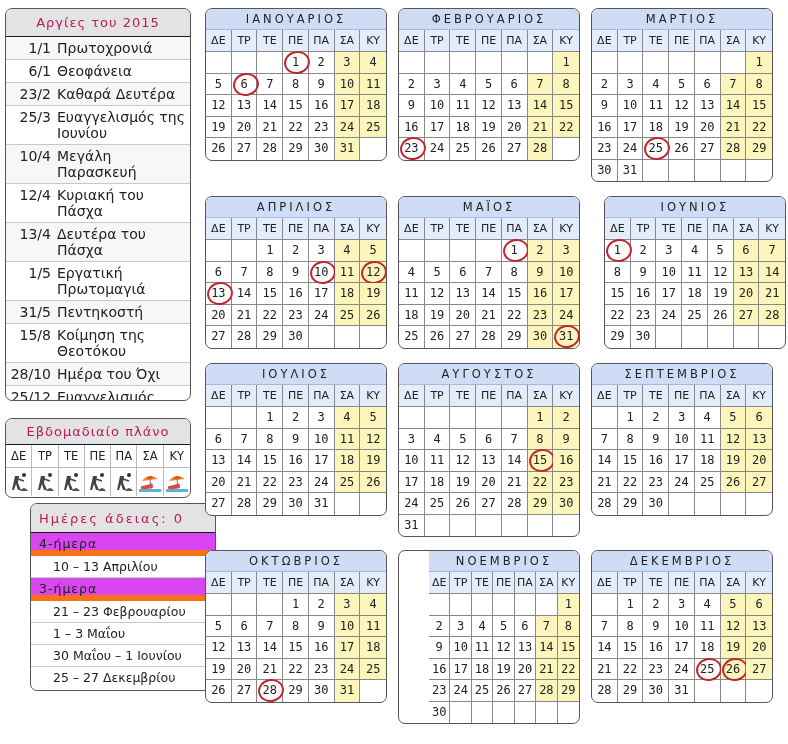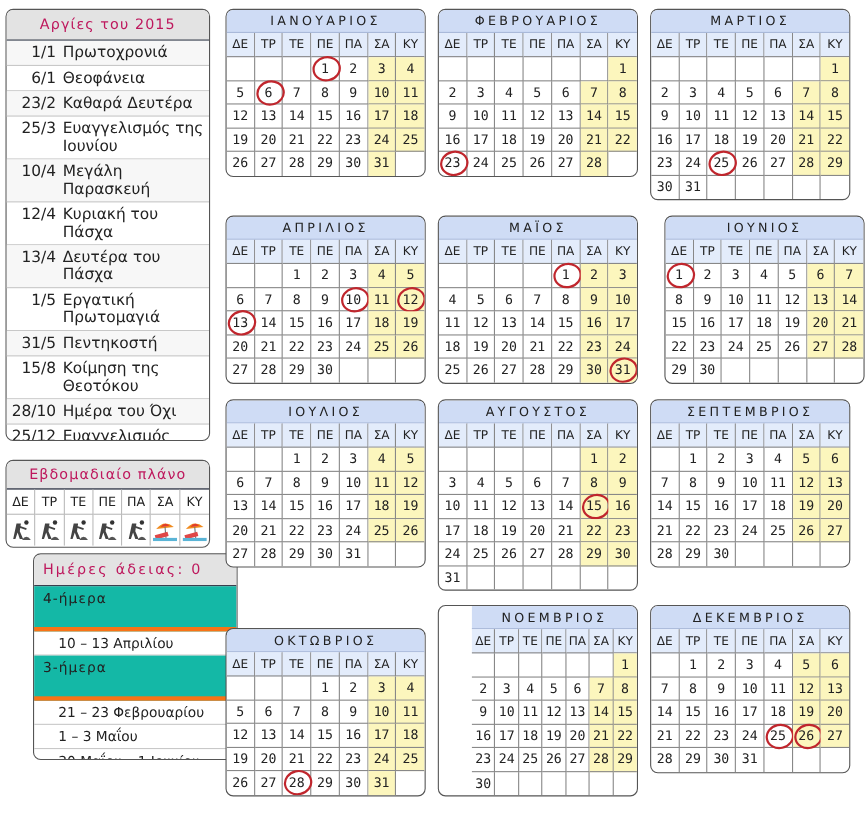--- a/index.html
+++ b/index.html
@@ -18,21 +18,21 @@
   #weekly { top: 418px; height: 80px; }
   #weekly .panel-title { height: 26px; line-height: 25px; }
   .wk-grid { display: grid; grid-template-columns: repeat(7, 1fr); }
   .wk-head { font-size: 11.5px; text-align: center; height: 23px; line-height: 22px; border-right: 1px solid #bbb; border-bottom: 1px solid #bbb; }
   .wk-head:nth-child(7) { border-right: none; }
   .wk-icon { height: 28px; display: flex; align-items: center; justify-content: center; border-right: 1px solid #bbb; }
   .wk-icon:nth-child(14) { border-right: none; }
 
   #leave { top: 503px; height: 188px; margin-left: 25px; }
   #leave .panel-title { text-align: left; padding-left: 8px; letter-spacing: 2px; height: 29px; line-height: 29px; }
-  .lv-group { font-size: 12.5px; letter-spacing: 1px; padding-left: 8px; height: 41px; line-height: 22px; border-bottom: 4px solid #f97316; background: #14b8a6; }
+  .lv-group { font-size: 12.5px; letter-spacing: 1px; padding-left: 8px; height: 23px; line-height: 22px; border-bottom: 6px solid #f97316; background: #d946ef; }
   .lv-item { font-size: 12.5px; padding-left: 22px; height: 22px; line-height: 21px; border-bottom: 1px solid #c8c8c8; }
   .lv-item:last-child { border-bottom: none; }
 
   .cal { position: absolute; width: 182px; border: 1px solid #555; border-radius: 7px; overflow: hidden; background: #fff; }
   .cal-title { background: #cfdcf5; text-align: center; font-size: 11.5px; letter-spacing: 3px; height: 21px; line-height: 21px; border-bottom: 1px solid #a9b9d9; color: #222; }
   .cal-grid { display: grid; grid-template-columns: repeat(7, 1fr); }
   .cal-dow { background: #e3ecfb; font-size: 11px; text-align: center; height: 22px; line-height: 21px; border-right: 1px solid #888; border-bottom: 1px solid #888; }
   .cal-cell { font-family: "DejaVu Sans Mono", monospace; font-size: 12px; text-align: center; height: 21.5px; line-height: 20px; border-right: 1px solid #888; border-bottom: 1px solid #888; position: relative; }
   .cal-grid > :nth-child(7n) { border-right: none; }
   .cal-cell.we { background: #fcf6bd; }
@@ -615,21 +615,21 @@
         <div class="cal-cell we">27</div>
         <div class="cal-cell lastrow">28</div>
         <div class="cal-cell lastrow">29</div>
         <div class="cal-cell lastrow">30</div>
         <div class="cal-cell lastrow"></div>
         <div class="cal-cell lastrow"></div>
         <div class="cal-cell lastrow"></div>
         <div class="cal-cell lastrow"></div>
       </div>
     </div>
-    <div class="cal" style="left: 205px; top: 571px;">
+    <div class="cal" style="left: 205px; top: 550px;">
       <div class="cal-title">ΟΚΤΩΒΡΙΟΣ</div>
       <div class="cal-grid">
         <div class="cal-dow">ΔΕ</div>
         <div class="cal-dow">ΤΡ</div>
         <div class="cal-dow">ΤΕ</div>
         <div class="cal-dow">ΠΕ</div>
         <div class="cal-dow">ΠΑ</div>
         <div class="cal-dow">ΣΑ</div>
         <div class="cal-dow">ΚΥ</div>
         <div class="cal-cell"></div>

